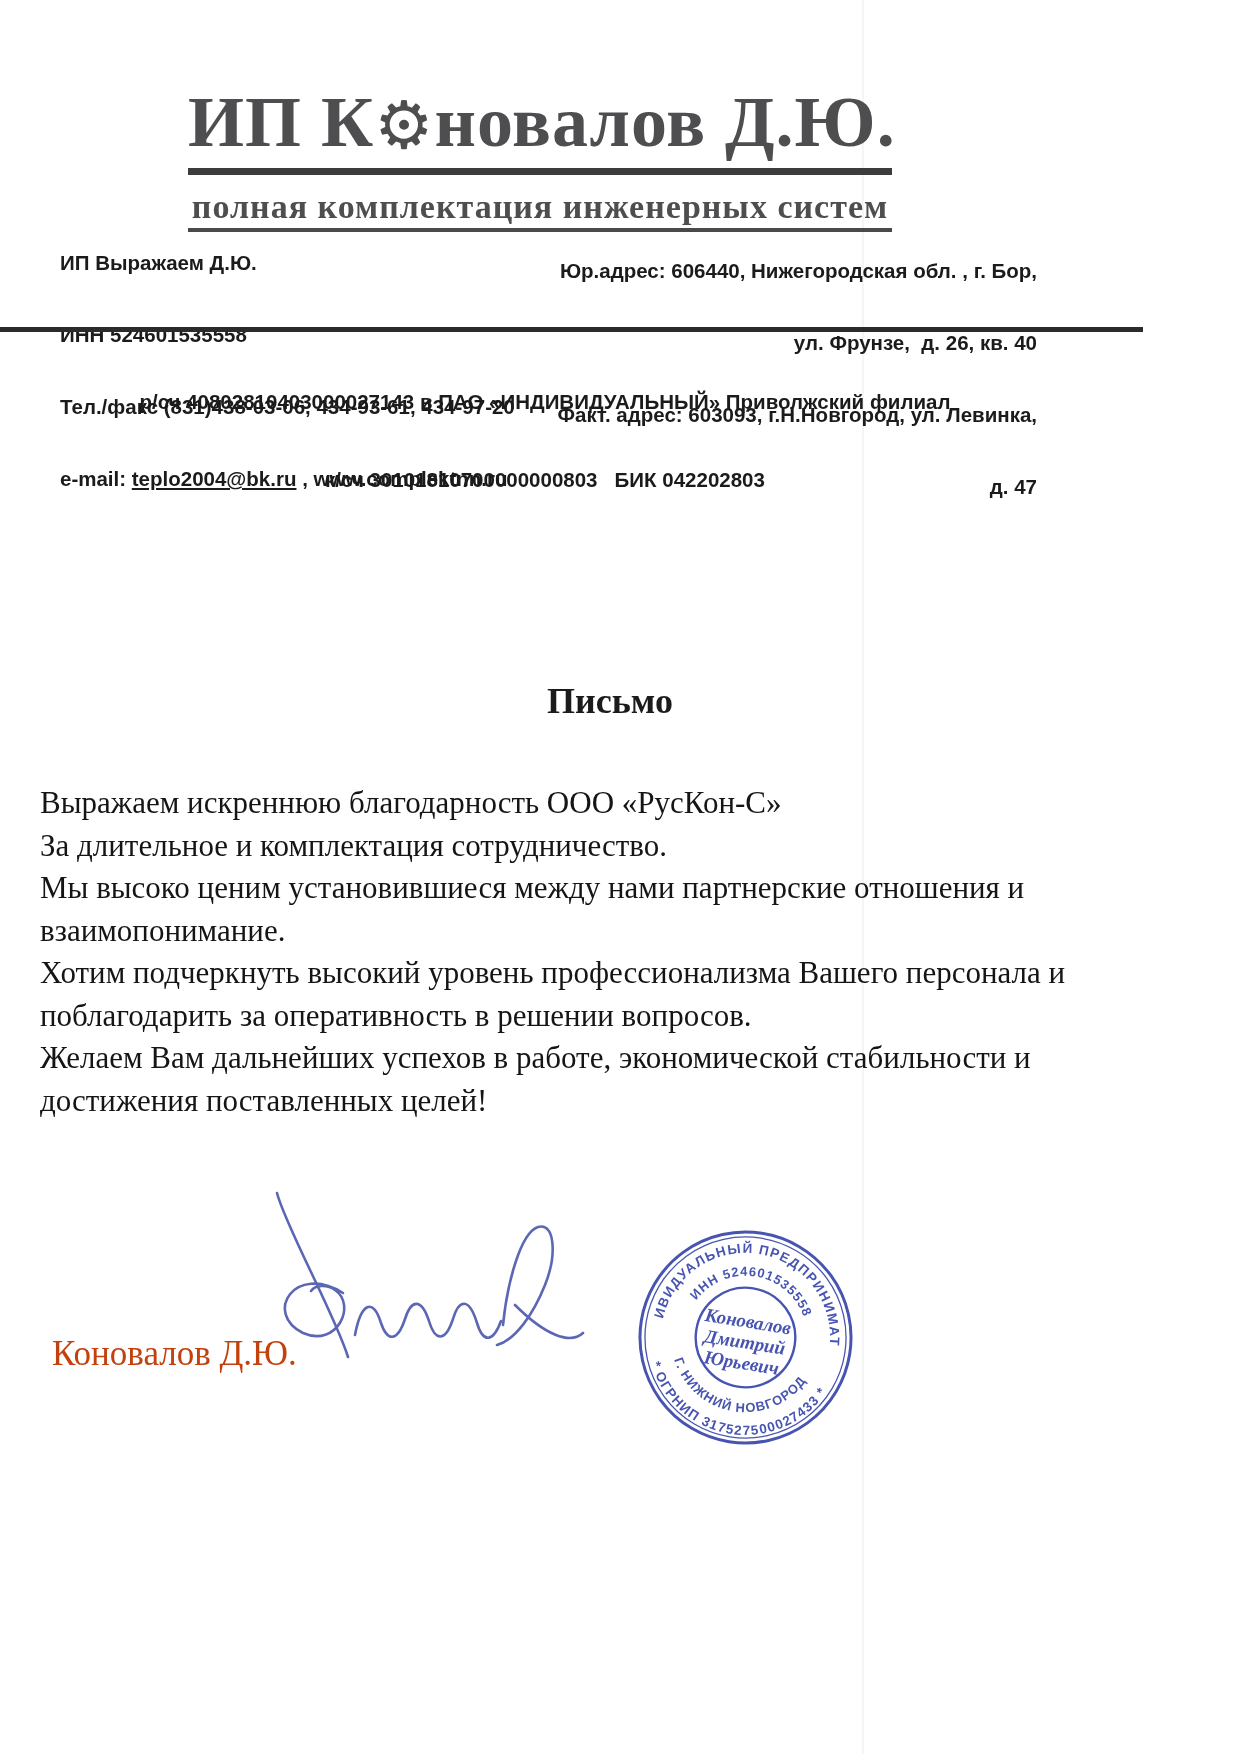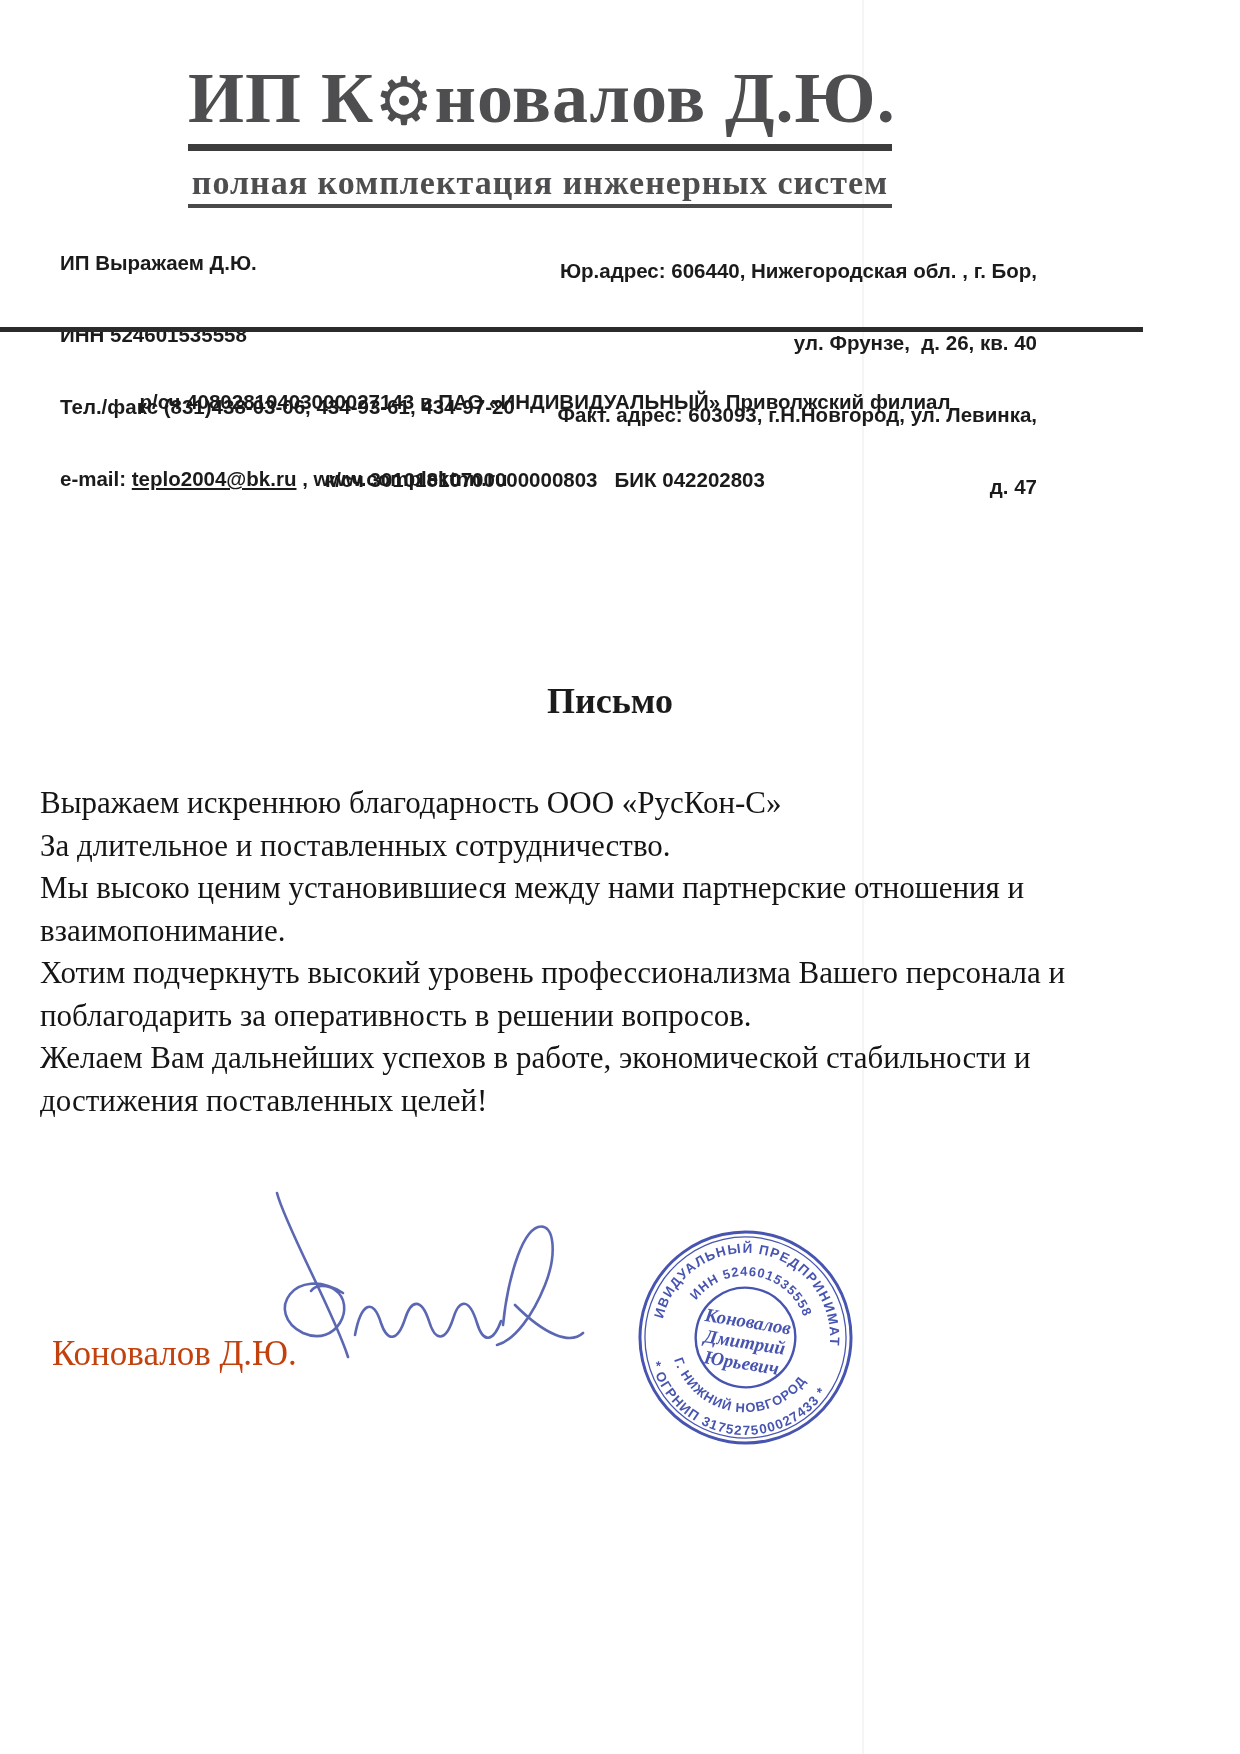--- a/index.html
+++ b/index.html
@@ -13,21 +13,21 @@
     overflow:hidden;
   }
   
   .scan-line { position:absolute; left:862px; top:0; width:2px; height:100%; background:#9a9a9a; opacity:.10; }
 
   
   .logo-block { position:absolute; left:188px; top:56px; width:704px; text-align:center; color:#4e4e50; }
   .logo-title {
     font-family:"Liberation Serif", serif;
     font-weight:700; font-size:72px; line-height:84px;
-    letter-spacing:1px; white-space:nowrap;
+    letter-spacing:1px; white-space:nowrap;margin-top:24px;
   }
   .gear {
     font-family:"DejaVu Sans", sans-serif;
     font-size:66px; font-weight:400;
     display:inline-block; transform:translateY(2px);
   }
   .logo-rule-thick { height:7px; background:#3c3c3c; margin-top:2px; }
   .logo-tagline {
     font-weight:700; font-size:34px; line-height:40px;
     letter-spacing:1px; white-space:nowrap; margin-top:12px;
@@ -101,21 +101,21 @@
   <div class="main-divider"></div>
   <div class="bank-block">
     <div>р/сч 40802810403000027143 в ПАО «ИНДИВИДУАЛЬНЫЙ» Приволжский филиал</div>
     <div>к/сч 30101810700000000803   БИК 042202803</div>
   </div>
 
   <div class="letter-title">Письмо</div>
 
   <div class="letter-body">
     <div>Выражаем искреннюю благодарность ООО «РусКон-С»</div>
-    <div>За длительное и поставленных сотрудничество.</div>
+    <div>За длительное и комплектация сотрудничество.</div>
     <div>Мы высоко ценим установившиеся между нами партнерские отношения и</div>
     <div>взаимопонимание.</div>
     <div>Хотим подчеркнуть высокий уровень профессионализма Вашего персонала и</div>
     <div>поблагодарить за оперативность в решении вопросов.</div>
     <div>Желаем Вам дальнейших успехов в работе, экономической стабильности и</div>
     <div>достижения поставленных целей!</div>
   </div>
 
   <div class="sign-name">Коновалов Д.Ю.</div>
 

